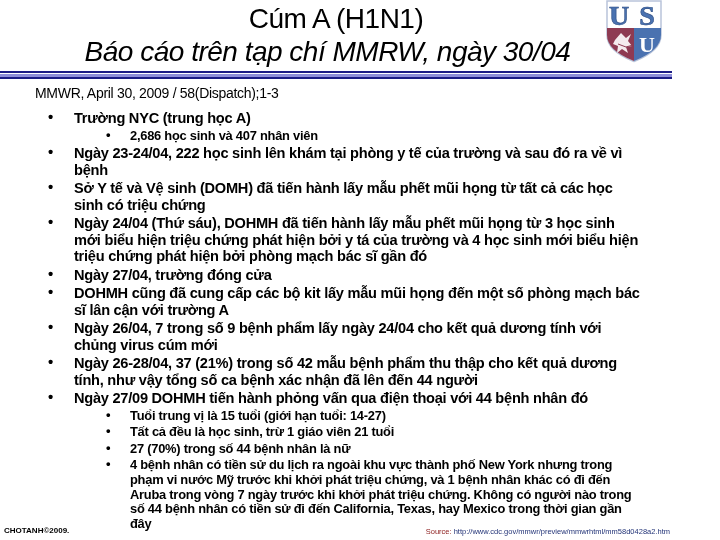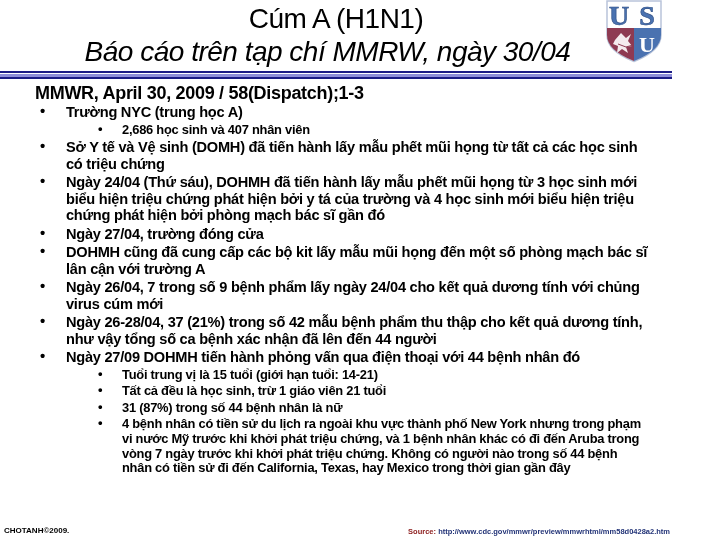--- a/index.html
+++ b/index.html
@@ -30,24 +30,24 @@
   .divider{width:720px;}
   .divider .d-dark{height:2px;background:#1c1c85;}
   .divider .d-gap{height:1px;background:#ffffff;}
   .divider .d-light{height:3px;background:#8f8fd9;}
   
   .body{
     padding:5px 22px 0 35px;
     height:452px;box-sizing:border-box;
   }
   .reference{
-    font-size:18px;font-weight:bold;letter-spacing:-0.3px;
+    font-size:14px;font-weight:normal;letter-spacing:-0.3px;
     margin:0 0 2px 0;line-height:18px;
   }
-  ul.bullets{list-style:none;margin:0;padding:0;}
+  ul.bullets{list-style:none;margin:8px;padding:0;}
   ul.bullets li{position:relative;font-weight:bold;letter-spacing:-0.25px;}
   ul.bullets li.l1{
     font-size:14.6px;line-height:16.5px;
     padding-left:31px;margin-bottom:2px;
   }
   ul.bullets li.l1::before{
     content:"\2022";position:absolute;left:5px;top:-1px;font-size:15px;
   }
   ul.bullets li.l2{
     font-size:12.9px;line-height:14.6px;
@@ -56,21 +56,21 @@
   ul.bullets li.l2::before{
     content:"\2022";position:absolute;left:63px;top:-1px;font-size:13px;
   }
   
   .credit{
     position:absolute;left:4px;bottom:5px;
     font-size:8px;font-weight:bold;letter-spacing:0;text-align:center;
   }
   .source{
     position:absolute;right:2px;bottom:4px;
-    font-size:7.5px;font-weight:bold;white-space:nowrap;margin-left:18px;
+    font-size:7.5px;font-weight:normal;white-space:nowrap;margin-left:18px;
   }
   .source .src-label{color:#8b1a1a;}
   .source .src-url{color:#223377;}
 </style>
 </head>
 <body>
 
 <div class="slide">
 
   <div class="header">
@@ -97,30 +97,31 @@
     <div class="d-gap"></div>
     <div class="d-light"></div>
     <div class="d-dark"></div>
   </div>
 
   <div class="body">
     <p class="reference">MMWR, April 30, 2009 / 58(Dispatch);1-3</p>
     <ul class="bullets">
         <li class="l1">Trường NYC (trung học A)</li>
         <li class="l2">2,686 học sinh và  407 nhân viên</li>
+        <li class="l1">Ngày 23-24/04, 222 học sinh lên khám tại phòng y tế của trường và sau đó ra về vì bệnh</li>
         <li class="l1">Sở Y tế và Vệ sinh (DOMH)  đã tiến hành lấy mẫu phết mũi họng từ tất cả các học sinh có triệu chứng</li>
         <li class="l1">Ngày 24/04 (Thứ sáu), DOHMH đã tiến hành lấy mẫu phết mũi họng từ 3 học sinh mới biểu hiện  triệu chứng phát hiện bởi y tá của trường và 4 học sinh mới biểu hiện triệu chứng phát hiện bởi phòng mạch bác sĩ gần đó</li>
         <li class="l1">Ngày 27/04, trường đóng cửa</li>
         <li class="l1">DOHMH cũng đã cung cấp các bộ kit lấy mẫu mũi họng đến một số phòng mạch bác sĩ lân cận với trường A</li>
         <li class="l1">Ngày 26/04, 7 trong số 9 bệnh phẩm lấy ngày 24/04 cho kết quả dương tính với chủng virus cúm mới</li>
         <li class="l1">Ngày 26-28/04, 37 (21%) trong số 42 mẫu bệnh phẩm thu thập cho kết quả dương tính, như vậy tổng số ca bệnh xác nhận đã lên đến 44 người</li>
         <li class="l1">Ngày 27/09 DOHMH tiến hành phỏng vấn qua điện thoại với 44 bệnh nhân đó</li>
-        <li class="l2">Tuổi trung vị là 15 tuổi (giới hạn tuổi: 14-21)</li>
+        <li class="l2">Tuổi trung vị là 15 tuổi (giới hạn tuổi: 14-27)</li>
         <li class="l2">Tất cả đều là học sinh, trừ 1 giáo viên 21 tuổi</li>
-        <li class="l2">31 (87%) trong số 44 bệnh nhân là nữ</li>
+        <li class="l2">27 (70%) trong số 44 bệnh nhân là nữ</li>
         <li class="l2">4 bệnh nhân có tiền sử du lịch ra ngoài khu vực thành phố New York nhưng trong phạm vi nước Mỹ trước khi khởi phát triệu chứng, và 1 bệnh nhân khác có đi đến  Aruba trong vòng 7 ngày trước khi khởi phát triệu chứng. Không có người nào trong số 44 bệnh nhân  có tiền sử đi đến California, Texas, hay Mexico trong thời gian gần đây</li>
       </ul>
   </div>
 
   <div class="credit">CHOTANH©2009.</div>
   <div class="source">
     <span class="src-label">Source:</span>
     <span class="src-url">http://www.cdc.gov/mmwr/preview/mmwrhtml/mm58d0428a2.htm</span>
   </div>
 

